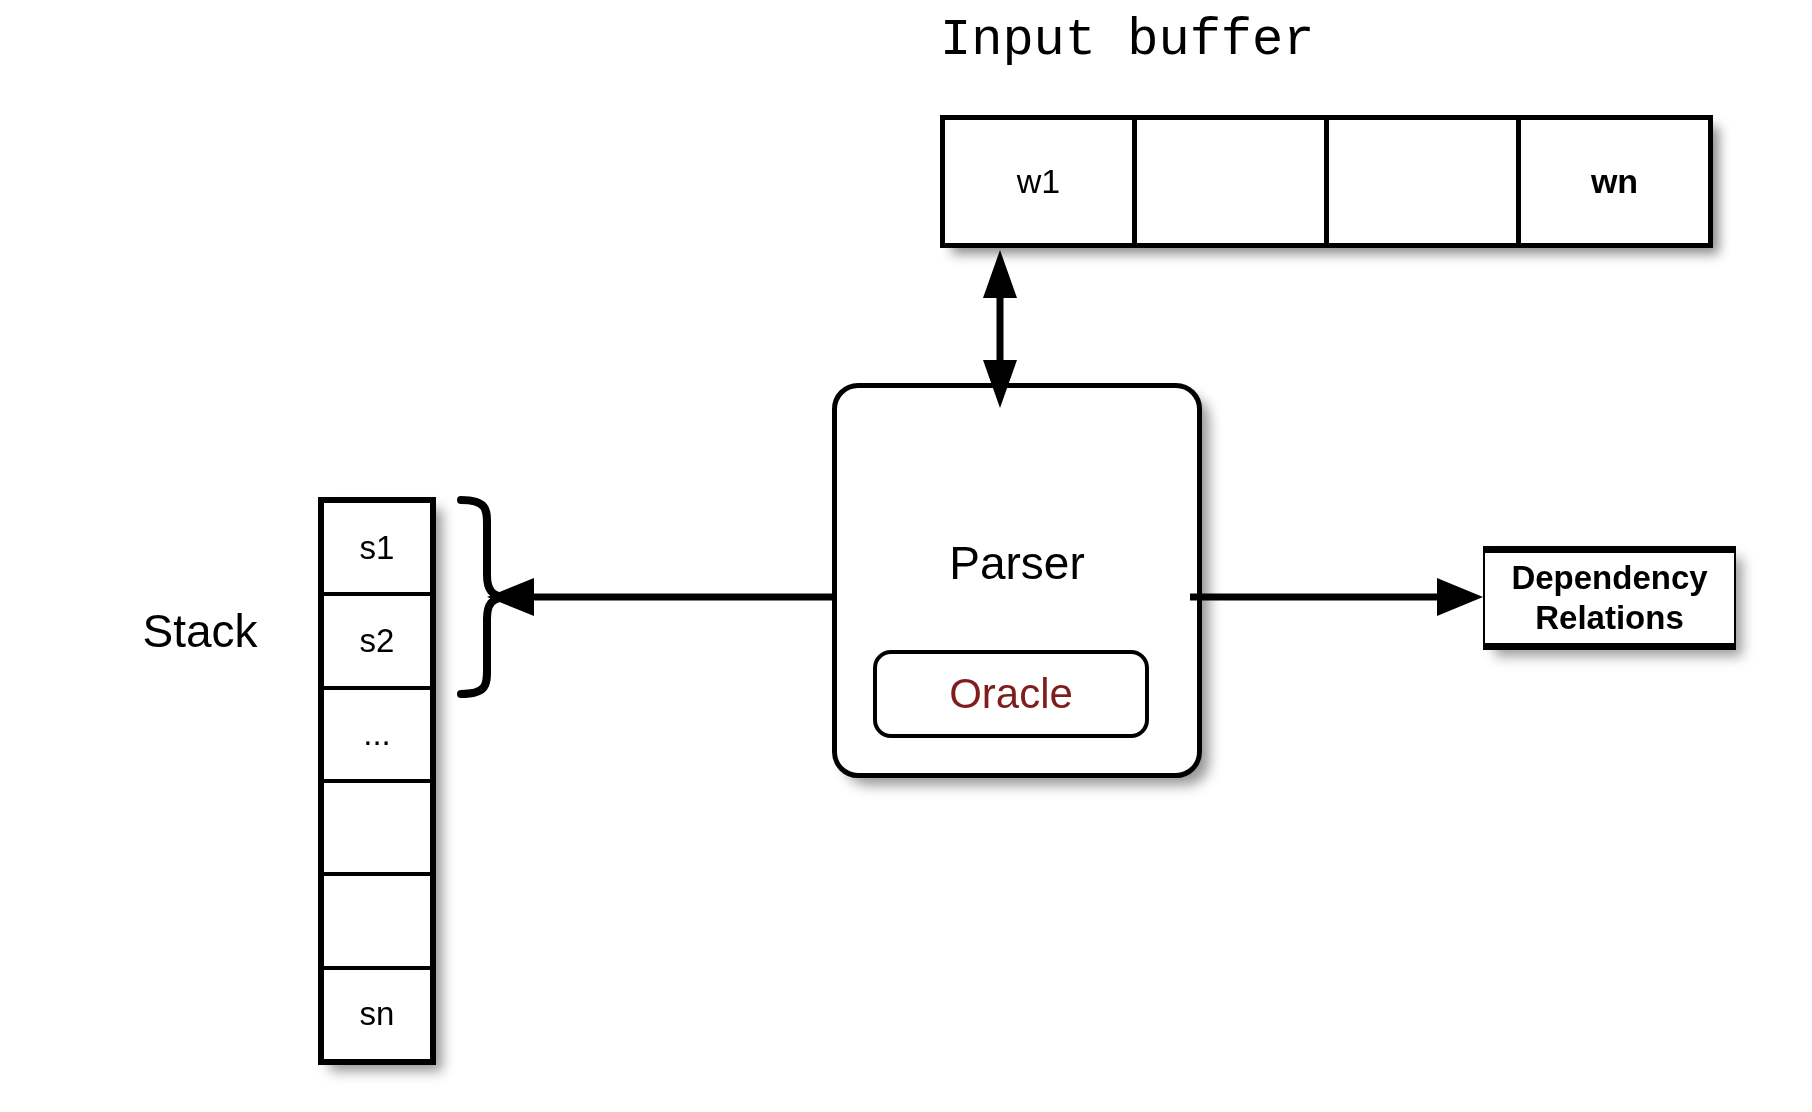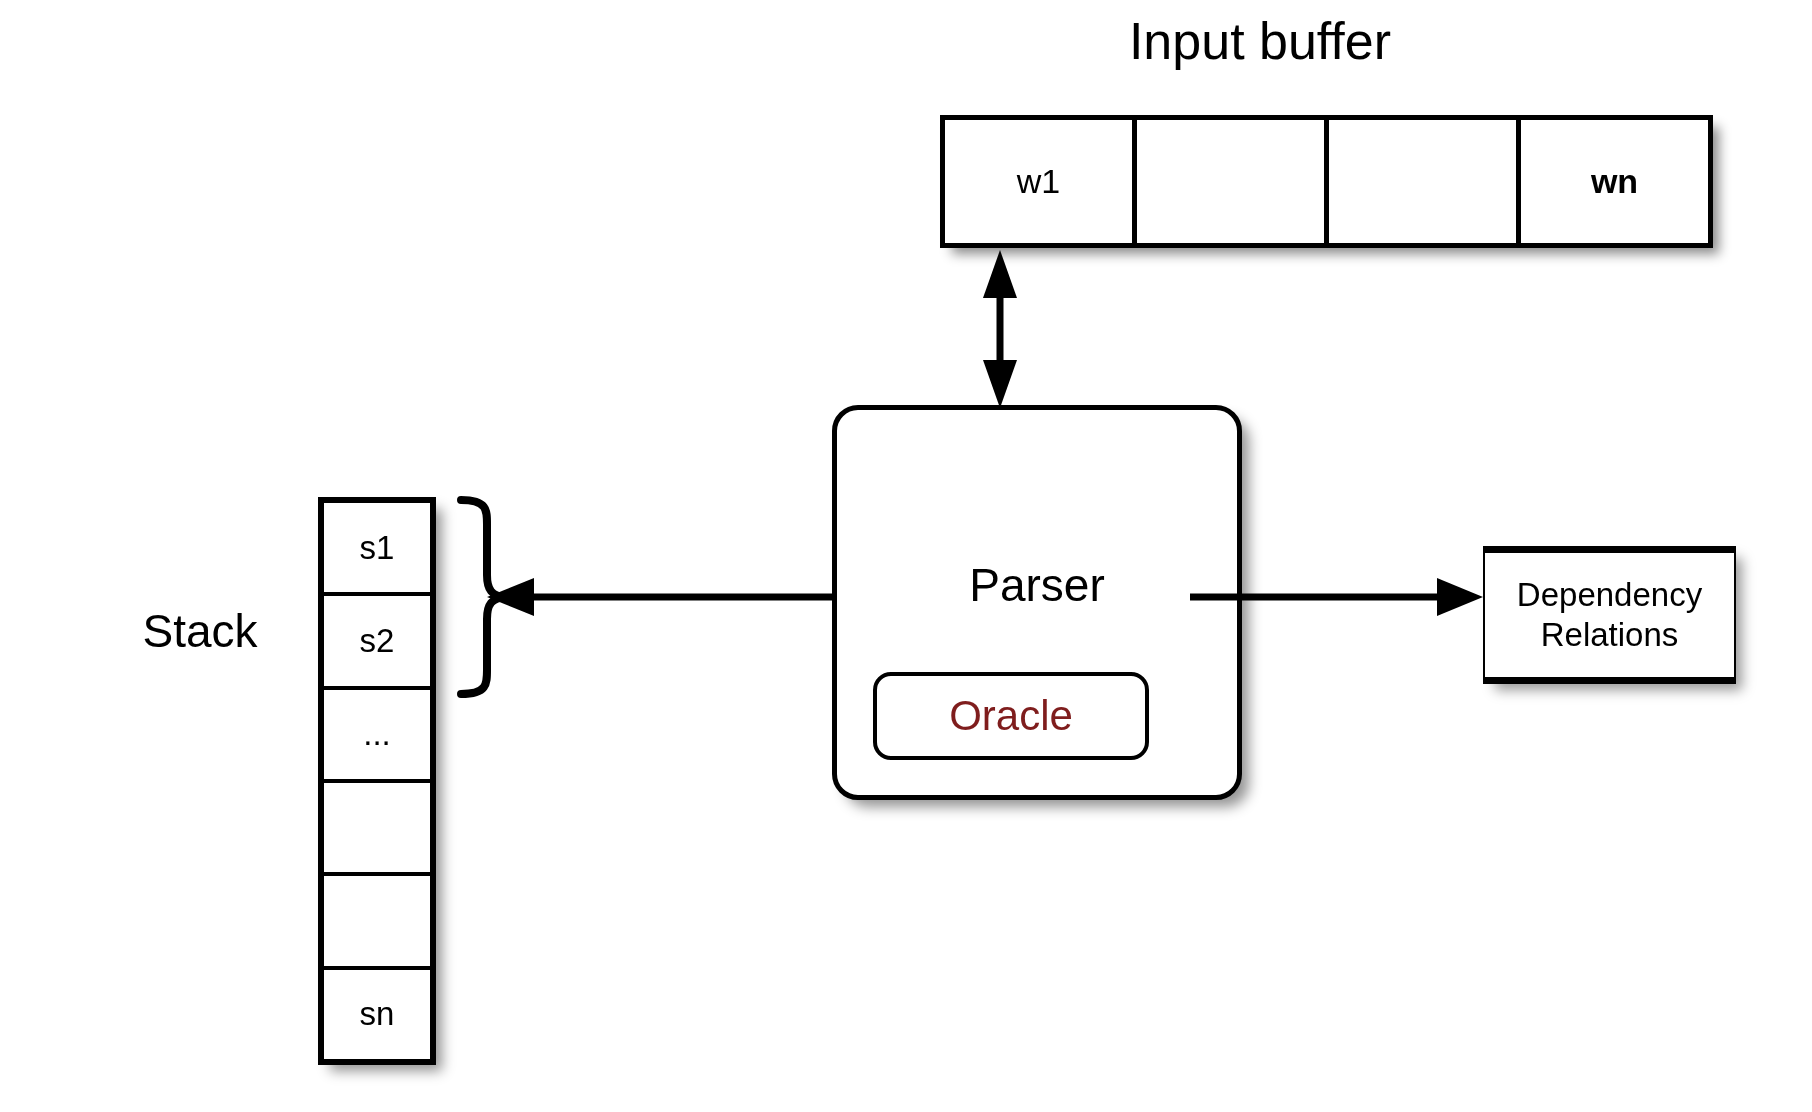--- a/index.html
+++ b/index.html
@@ -22,22 +22,23 @@
     color: #000000;
     white-space: pre;
     line-height: 1.12;
   }
 
   
   #input-buffer-title {
     left: 940px;
     top: 12px;
     width: 640px;
-    text-align: center;
+    text-align: left;
     font-size: 52px;
+    font-family: Liberation Mono, monospace;
   }
   #input-buffer {
     position: absolute;
     left: 940px;
     top: 115px;
     width: 773px;
     height: 133px;
     box-sizing: border-box;
     border: 5px solid #000000;
     background: #ffffff;
@@ -53,22 +54,22 @@
     justify-content: center;
     font-size: 34px;
     color: #000000;
   }
   #input-buffer .cell:last-child { border-right: none; font-weight: bold; }
 
   
   #parser-box {
     position: absolute;
     left: 832px;
-    top: 405px;
-    width: 410px;
+    top: 383px;
+    width: 370px;
     height: 395px;
     box-sizing: border-box;
     border: 5px solid #000000;
     border-radius: 26px;
     background: #ffffff;
     box-shadow: 10px 10px 13px -3px rgba(0,0,0,0.42);
   }
   #parser-label {
     position: absolute;
     left: 0;
@@ -126,31 +127,32 @@
     color: #000000;
   }
   #stack-box .scell:last-child { border-bottom: none; }
 
   
   #dep-box {
     position: absolute;
     left: 1483px;
     top: 546px;
     width: 253px;
-    height: 138px;
+    height: 104px;
     box-sizing: border-box;
     border-top: 7px solid #000000;
     border-bottom: 7px solid #000000;
     border-left: 2px solid #000000;
     border-right: 2px solid #000000;
     background: #ffffff;
     display: flex;
     align-items: center;
     justify-content: center;
     box-shadow: 9px 9px 12px -3px rgba(0,0,0,0.40);
+    font-weight: bold;
   }
   #dep-label {
     font-size: 33px;
     line-height: 1.22;
     text-align: center;
     color: #000000;
   }
 
   
   #arrows {

